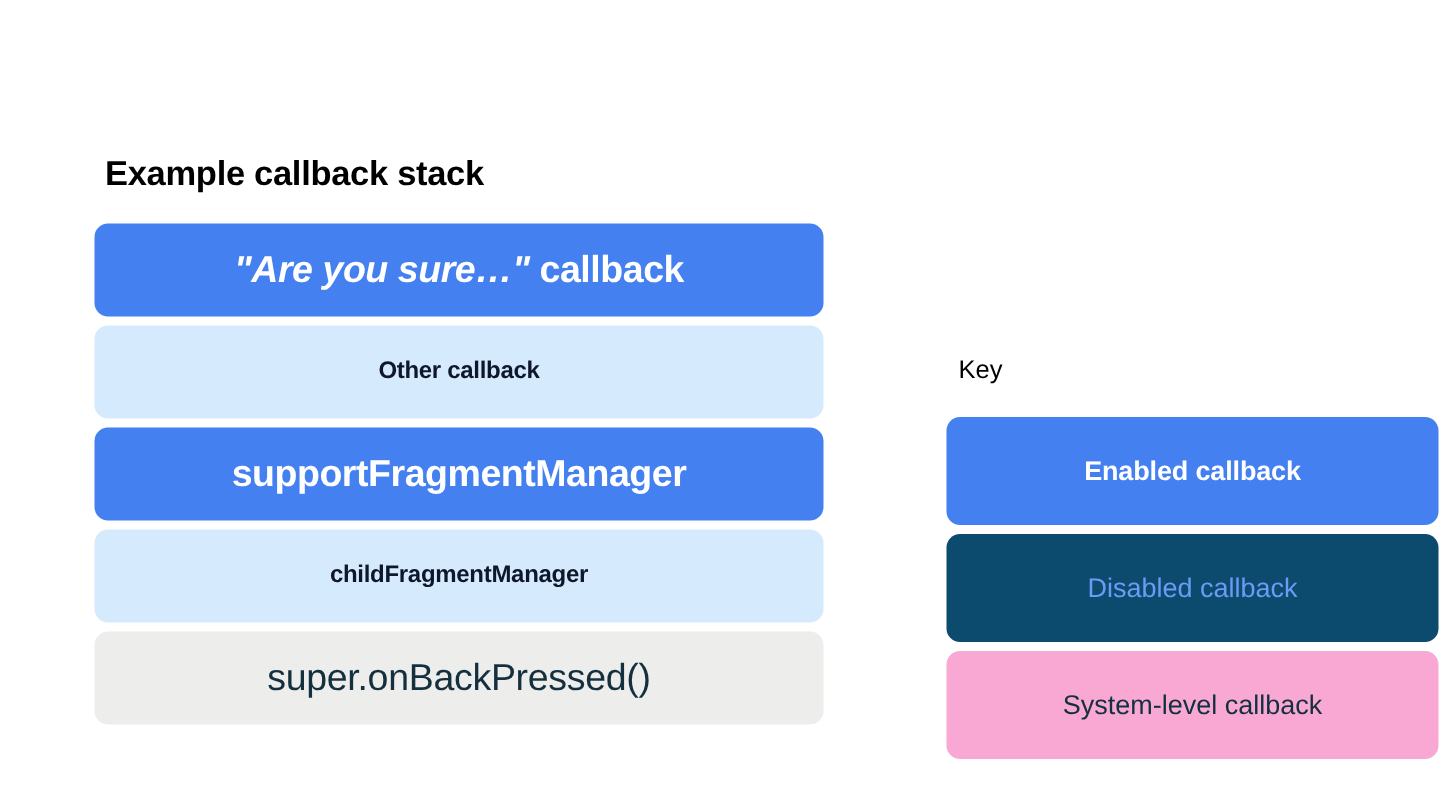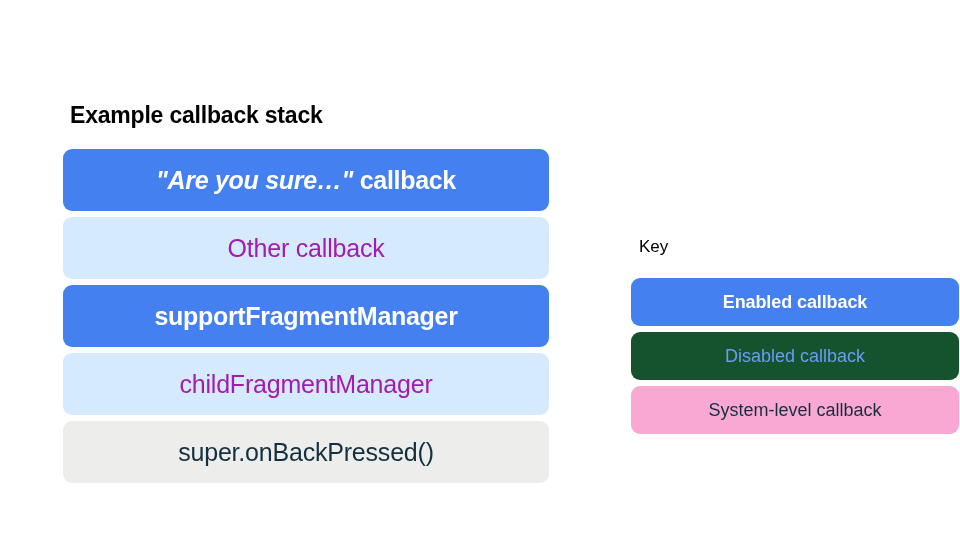--- a/index.html
+++ b/index.html
@@ -72,23 +72,23 @@
     color: #ffffff;
     font-size: 25px;
     font-weight: 700;
     letter-spacing: -0.3px;
   }
 
   .frame.disabled {
     background: #d6eafd;
   }
   .frame.disabled .frame-label {
-    color: #a21caf;
-    font-size: 25px;
-    font-weight: 400;
+    color: #0f172a;
+    font-size: 16px;
+    font-weight: 700;
     letter-spacing: -0.2px;
   }
 
   .frame.system {
     background: #ededec;
   }
   .frame.system .frame-label {
     color: #14303e;
     font-size: 25px;
     font-weight: 400;
@@ -120,21 +120,21 @@
 
   #key-list {
     display: flex;
     flex-direction: column;
     gap: 6px;
   }
 
   .key-item {
     box-sizing: border-box;
     width: 328px;
-    height: 48px;
+    height: 72px;
     border-radius: 9px;
     display: flex;
     align-items: center;
     justify-content: center;
     text-align: center;
     padding: 0 12px;
     white-space: nowrap;
   }
 
   .key-label {
@@ -145,21 +145,21 @@
     background: #4580f0;
   }
   .key-item.enabled .key-label {
     color: #ffffff;
     font-size: 18px;
     font-weight: 700;
     letter-spacing: -0.1px;
   }
 
   .key-item.disabled {
-    background: #14532d;
+    background: #0c4a6e;
   }
   .key-item.disabled .key-label {
     color: #6c9bf5;
     font-size: 18px;
     font-weight: 400;
   }
 
   .key-item.system {
     background: #f9a8d4;
   }

